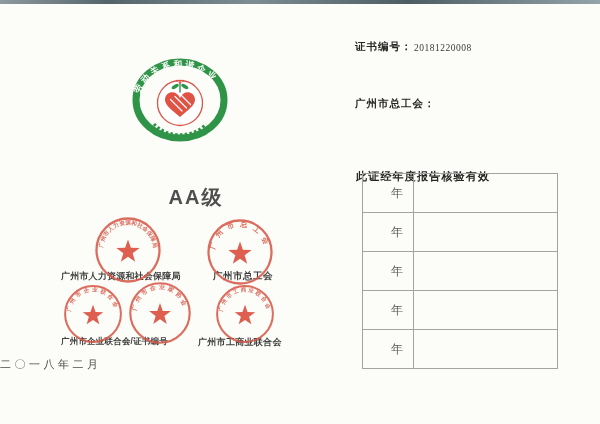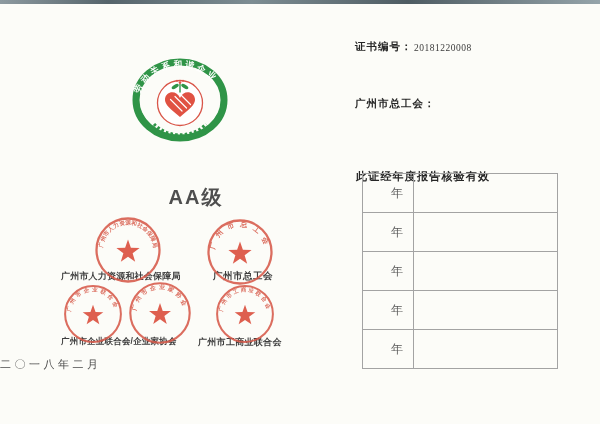--- a/index.html
+++ b/index.html
@@ -89,21 +89,21 @@
     <ellipse class="em-leaf" cx="56.8" cy="30.5" rx="4" ry="1.8" transform="rotate(32 56.8 30.5)"></ellipse>
     <circle class="em-bud" cx="52" cy="26.6" r="1.3"></circle>
     <circle class="em-bud" cx="49" cy="24.8" r="1"></circle>
     <circle class="em-bud" cx="55" cy="24.8" r="1"></circle>
   </svg>
 
   <div class="title2">AA级</div>
 
   <div class="issuer-label lbl-r1a">广州市人力资源和社会保障局</div>
   <div class="issuer-label lbl-r1b">广州市总工会</div>
-  <div class="issuer-label lbl-r2a">广州市企业联合会/企业家协会</div>
+  <div class="issuer-label lbl-r2a">广州市企业联合会/证书编号</div>
   <div class="issuer-label lbl-r2b">广州市工商业联合会</div>
 
   <svg class="seal seal-s1" viewBox="0 0 80 80">
     <circle class="seal-ring" cx="40" cy="40" r="36"></circle>
     <path id="sa1" d="M 11.1 37.5 A 29 29 0 0 1 68.9 37.5" fill="none"></path>
     <text class="seal-text st13" textLength="86" lengthAdjust="spacing">
       <textPath href="#sa1" xlink:href="#sa1">广州市人力资源和社会保障局</textPath>
     </text>
     <polygon class="seal-star" points="40,28 43.3,37.5 53.3,37.7 45.3,43.7 48.2,53.3 40,47.6 31.8,53.3 34.7,43.7 26.7,37.7 36.7,37.5"></polygon>
   </svg>

